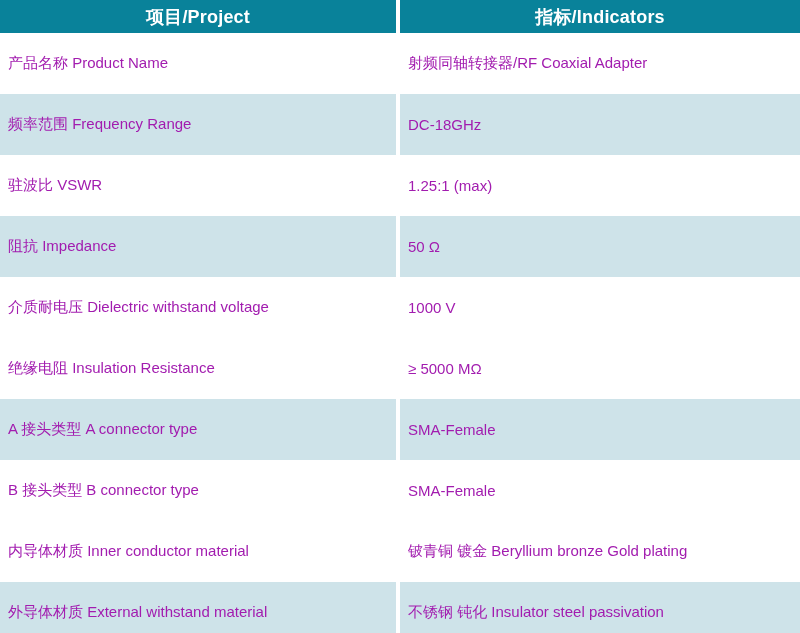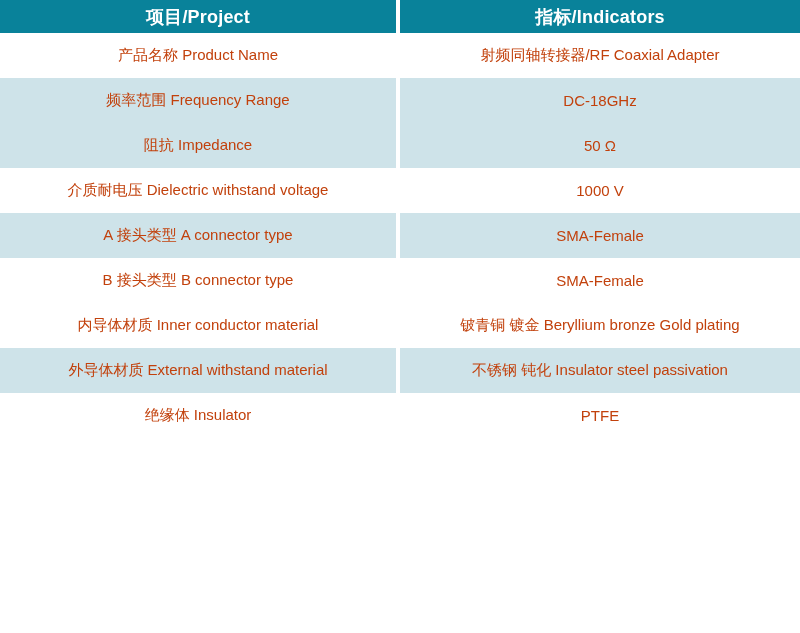--- a/index.html
+++ b/index.html
@@ -37,26 +37,25 @@
     padding: 0;
     letter-spacing: 0.2px;
   }
   thead th.th-project {
     border-right: 4px solid #ffffff;
   }
 
   
   tbody td {
     height: 45px;
-    padding: 0 8px;
-    text-align: center;
+    padding: 8px 8px;
     vertical-align: middle;
     font-size: 15px;
     font-weight: normal;
-    color: #c2410c;
+    color: #a21caf;
     background: #ffffff;
     white-space: nowrap;
     overflow: hidden;
     text-overflow: ellipsis;
   }
   tbody td.cell-project {
     border-right: 4px solid #ffffff;
   }
   tbody tr.shaded td {
     background: #cee3e9;
@@ -81,27 +80,35 @@
   </thead>
   <tbody id="table-body">
       <tr>
         <td class="cell-project">产品名称 Product Name</td>
         <td class="cell-indicator">射频同轴转接器/RF Coaxial Adapter</td>
       </tr>
       <tr class="shaded">
         <td class="cell-project">频率范围 Frequency Range</td>
         <td class="cell-indicator">DC-18GHz</td>
       </tr>
+      <tr>
+        <td class="cell-project">驻波比 VSWR</td>
+        <td class="cell-indicator">1.25:1 (max)</td>
+      </tr>
       <tr class="shaded">
         <td class="cell-project">阻抗 Impedance</td>
         <td class="cell-indicator">50 Ω</td>
       </tr>
       <tr>
         <td class="cell-project">介质耐电压 Dielectric withstand voltage</td>
         <td class="cell-indicator">1000 V</td>
+      </tr>
+      <tr>
+        <td class="cell-project">绝缘电阻 Insulation Resistance</td>
+        <td class="cell-indicator">≥ 5000 MΩ</td>
       </tr>
       <tr class="shaded">
         <td class="cell-project">A 接头类型 A connector type</td>
         <td class="cell-indicator">SMA-Female</td>
       </tr>
       <tr>
         <td class="cell-project">B 接头类型 B connector type</td>
         <td class="cell-indicator">SMA-Female</td>
       </tr>
       <tr>

